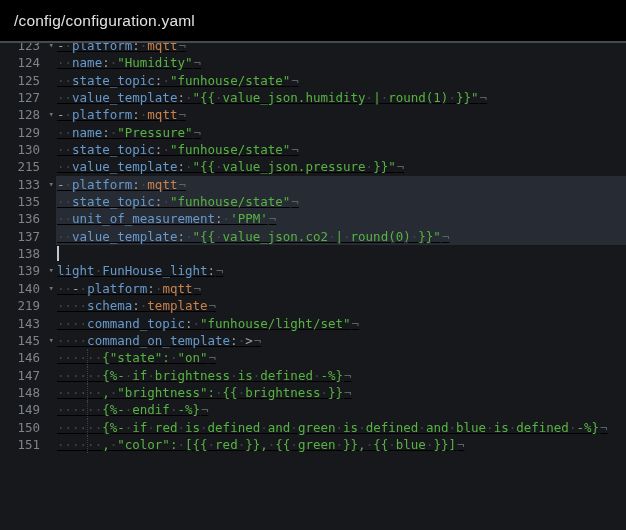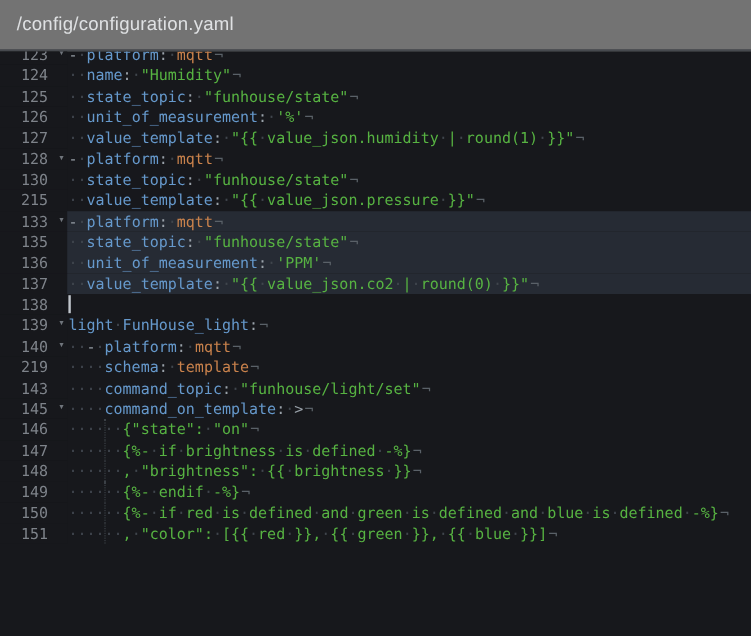--- a/index.html
+++ b/index.html
@@ -1,30 +1,30 @@
 <!DOCTYPE html>
 <html><head>
 <meta charset="utf-8">
 <style>
   html,body{margin:0;padding:0;background:#1a1b1f;width:626px;height:530px;overflow:hidden;}
   #app{width:626px;height:530px;background:#17181c;display:flex;flex-direction:column;
        font-family:"DejaVu Sans Mono",monospace;}
   
-  .header{height:41px;flex:0 0 41px;background:#737373;display:flex;align-items:center;
+  .header{height:41px;flex:0 0 41px;background:#000000;display:flex;align-items:center;
           border-bottom:2px solid #46494e;}
   .header .path{color:#dfe1e3;font-family:"Liberation Sans","DejaVu Sans",sans-serif;
           font-size:15.5px;padding-left:14px;letter-spacing:.2px;}
   
   .editor{flex:1 1 auto;position:relative;overflow:hidden;background:#17181c;}
   .doc{margin-top:-6px;}
   .row{display:flex;height:17.35px;line-height:17.35px;white-space:pre;font-size:12.5px;justify-content:space-between;}
   .gutter{flex:0 0 56px;position:relative;color:#7e838a;text-align:right;
           padding-right:16px;box-sizing:border-box;background:#17181c;user-select:none;}
   .fold{position:absolute;right:2px;top:0;font-size:9px;color:#70757c;line-height:17.35px;}
-  .code{flex:1 1 auto;position:relative;padding-left:1px;}
+  .code{flex:1 1 auto;position:relative;padding-left:1px;text-decoration:underline;}
   .row.sel .code{background:#262b34;}
   .k{color:#6699cc;}          
   .v{color:#c9824c;}          
   .s{color:#57b342;}          
   .p{color:#9aa2aa;}          
   .w{color:#40464d;}          
   .e{color:#5a6168;padding-left:1px;} 
   .guide{position:absolute;left:31px;top:0;bottom:0;border-left:1px dotted #3b4046;}
   .caret{position:absolute;left:1px;top:1px;width:2px;height:15px;background:#c0c6cc;}
 </style>
@@ -33,23 +33,23 @@
 
 <div id="app">
   <div class="header">
     <span class="path">/config/configuration.yaml</span>
   </div>
   <div class="editor">
     <div class="doc" id="doc">
         <div class="row"><div class="gutter">123<span class="fold">▾</span></div><div class="code"><span class="p">-</span><span class="w">·</span><span class="k">platform</span><span class="p">:</span><span class="w">·</span><span class="v">mqtt</span><span class="e">¬</span></div></div>
         <div class="row"><div class="gutter">124</div><div class="code"><span class="w">··</span><span class="k">name</span><span class="p">:</span><span class="w">·</span><span class="s">"Humidity"</span><span class="e">¬</span></div></div>
         <div class="row"><div class="gutter">125</div><div class="code"><span class="w">··</span><span class="k">state_topic</span><span class="p">:</span><span class="w">·</span><span class="s">"funhouse/state"</span><span class="e">¬</span></div></div>
-        <div class="row"><div class="gutter">126</div><div class="code"><span class="w">··</span><span class="k">unit_of_measurement</span><span class="p">:</span><span class="w">·</span><span class="s">'%'</span><span class="e">¬</span></div></div>
         <div class="row"><div class="gutter">127</div><div class="code"><span class="w">··</span><span class="k">value_template</span><span class="p">:</span><span class="w">·</span><span class="s">"{{</span><span class="w">·</span><span class="s">value_json.humidity</span><span class="w">·</span><span class="s">|</span><span class="w">·</span><span class="s">round(1)</span><span class="w">·</span><span class="s">}}"</span><span class="e">¬</span></div></div>
         <div class="row"><div class="gutter">128<span class="fold">▾</span></div><div class="code"><span class="p">-</span><span class="w">·</span><span class="k">platform</span><span class="p">:</span><span class="w">·</span><span class="v">mqtt</span><span class="e">¬</span></div></div>
+        <div class="row"><div class="gutter">129</div><div class="code"><span class="w">··</span><span class="k">name</span><span class="p">:</span><span class="w">·</span><span class="s">"Pressure"</span><span class="e">¬</span></div></div>
         <div class="row"><div class="gutter">130</div><div class="code"><span class="w">··</span><span class="k">state_topic</span><span class="p">:</span><span class="w">·</span><span class="s">"funhouse/state"</span><span class="e">¬</span></div></div>
         <div class="row"><div class="gutter">215</div><div class="code"><span class="w">··</span><span class="k">value_template</span><span class="p">:</span><span class="w">·</span><span class="s">"{{</span><span class="w">·</span><span class="s">value_json.pressure</span><span class="w">·</span><span class="s">}}"</span><span class="e">¬</span></div></div>
         <div class="row sel"><div class="gutter">133<span class="fold">▾</span></div><div class="code"><span class="p">-</span><span class="w">·</span><span class="k">platform</span><span class="p">:</span><span class="w">·</span><span class="v">mqtt</span><span class="e">¬</span></div></div>
         <div class="row sel"><div class="gutter">135</div><div class="code"><span class="w">··</span><span class="k">state_topic</span><span class="p">:</span><span class="w">·</span><span class="s">"funhouse/state"</span><span class="e">¬</span></div></div>
         <div class="row sel"><div class="gutter">136</div><div class="code"><span class="w">··</span><span class="k">unit_of_measurement</span><span class="p">:</span><span class="w">·</span><span class="s">'PPM'</span><span class="e">¬</span></div></div>
         <div class="row sel"><div class="gutter">137</div><div class="code"><span class="w">··</span><span class="k">value_template</span><span class="p">:</span><span class="w">·</span><span class="s">"{{</span><span class="w">·</span><span class="s">value_json.co2</span><span class="w">·</span><span class="s">|</span><span class="w">·</span><span class="s">round(0)</span><span class="w">·</span><span class="s">}}"</span><span class="e">¬</span></div></div>
         <div class="row"><div class="gutter">138</div><div class="code"><i class="caret"></i></div></div>
         <div class="row"><div class="gutter">139<span class="fold">▾</span></div><div class="code"><span class="k">light</span><span class="w">·</span><span class="k">FunHouse_light</span><span class="p">:</span><span class="e">¬</span></div></div>
         <div class="row"><div class="gutter">140<span class="fold">▾</span></div><div class="code"><span class="w">··</span><span class="p">-</span><span class="w">·</span><span class="k">platform</span><span class="p">:</span><span class="w">·</span><span class="v">mqtt</span><span class="e">¬</span></div></div>
         <div class="row"><div class="gutter">219</div><div class="code"><span class="w">····</span><span class="k">schema</span><span class="p">:</span><span class="w">·</span><span class="v">template</span><span class="e">¬</span></div></div>

